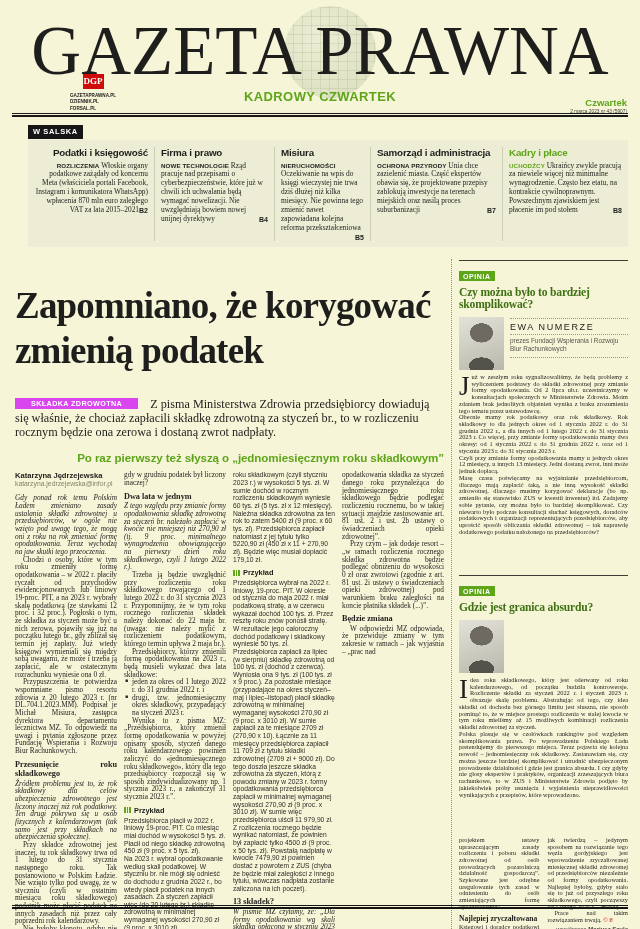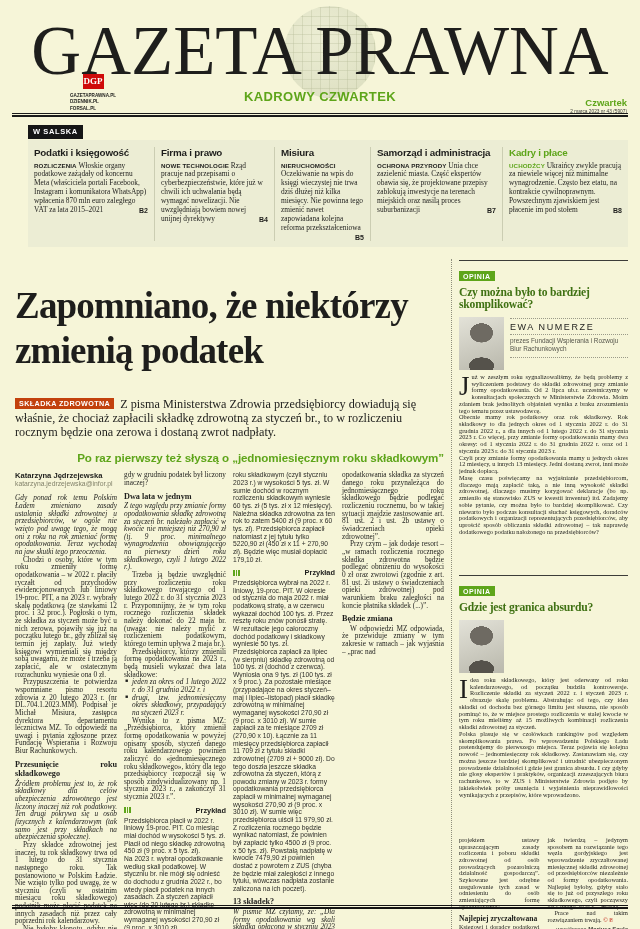--- a/index.html
+++ b/index.html
@@ -50,56 +50,56 @@
 
   
   .wnumerze { margin:3px 12px 0 28px; }
   .wn-label {
     display:inline-block; background:#161616; color:#fff;
     font:bold 7.5px "Liberation Sans", sans-serif; letter-spacing:.6px; padding:2.5px 5px;
   }
   .wn-box { display:flex; background:#ecedd4; padding:7px 0 6px; margin-top:1px; }
   .wn-item { padding:0 6px; border-left:1px solid #cbcdb2; }
   .wn-item:first-child { border-left:0; }
-  .wn-i0 { flex:0 0 21%; } .wn-i1 { flex:0 0 20%; } .wn-i2 { flex:0 0 16%; }
+  .wn-i0 { flex:0 0 21%;text-align:right; } .wn-i1 { flex:0 0 20%; } .wn-i2 { flex:0 0 16%; }
   .wn-i3 { flex:0 0 22%; } .wn-i4 { flex:0 0 21%; }
   .wn-title { font:bold 9.8px "Liberation Sans", sans-serif; letter-spacing:-.2px; margin-bottom:4px; }
   .wn-title.accent { color:#5ea51a; }
   .wn-body { font-size:7.4px; line-height:1.2; }
   .wn-kicker { font:bold 6.2px "Liberation Sans", sans-serif; letter-spacing:.1px; }
   .wn-kicker.accent { color:#5ea51a; }
   .wn-page { float:right; font:bold 7px "Liberation Sans", sans-serif; margin-top:1px; }
 
   
   .main { display:flex; margin:12px 12px 0 15px; height:672px; overflow:hidden; }
   .left { width:429px; flex:none; }
   .sidebar { flex:1; margin-left:7px; border-left:1px dotted #8e8e7c; padding-left:7px; overflow:hidden; }
 
   .headline { font-weight:bold; font-size:37px; line-height:1.22; letter-spacing:-.8px; white-space:nowrap; }
   .standfirst { margin-top:8px; font-size:12.2px; line-height:1.12; }
   .kicker-chip {
-    display:inline-block; background:#c2410c; color:#fff;
-    font:bold 7.2px "Liberation Sans", sans-serif; padding:1px 4px;
-    letter-spacing:.4px; vertical-align:2px; margin-right:3px;
+    display:inline-block; background:#d946ef; color:#fff;
+    font:bold 7.2px "Liberation Sans", sans-serif; padding:1px 16px;
+    letter-spacing:.4px; vertical-align:2px; margin-right:9px;
   }
   .standfirst-accent { color:#5ea51a; font:bold 11.6px "Liberation Sans", sans-serif; letter-spacing:-.1px; margin-top:3px;text-align:right; }
 
   .article-body {
     margin-top:7px; height:498px;
     column-count:4; column-gap:7px; column-fill:auto; overflow:hidden;
     font-size:7.3px; line-height:1.05; text-align:justify;
   }
   .article-body p { margin:0; text-indent:8px; }
   .article-body p.flush { text-indent:0;font-style:italic; }
   .byline { font:bold 7.6px "Liberation Sans", sans-serif; }
   .byline-email { font:6.8px "Liberation Sans", sans-serif; color:#83836b; margin-bottom:7px; }
   h3.sub { font:bold 8.2px "Liberation Serif", serif; margin:5px 0 1px; line-height:1.15; }
-  .bullet { position:relative; padding-left:8px; text-indent:0 !important;font-style:italic; }
+  .bullet { position:relative; padding-left:8px; text-indent:0 !important; }
   .bullet::before { content:"■"; position:absolute; left:1px; top:0; font-size:5px; }
-  .ex-h { display:flex; align-items:center; gap:15px; font:bold 7.4px "Liberation Sans", sans-serif; margin:5px 0 2px;justify-content:space-between; }
+  .ex-h { display:flex; align-items:center; gap:3px; font:bold 7.4px "Liberation Sans", sans-serif; margin:5px 0 2px; }
   .grid-icon { width:7px; height:6px; flex:none;
     background:repeating-linear-gradient(90deg,#5ea51a 0 1.6px, transparent 1.6px 2.7px); }
   .ex { font-family:"Liberation Sans", sans-serif; font-size:6.7px; line-height:1.14;
         text-align:left; text-indent:0 !important; margin-bottom:1px; color:#2c2c28; }
 
   
   .op-rule { border-top:1px solid #3c3c38; margin:1px 0 4px; }
   .op-label {
     display:inline-block; background:#5ea51a; color:#fff;
     font:bold 7px "Liberation Sans", sans-serif; padding:1.5px 4px; letter-spacing:.6px;
@@ -211,21 +211,21 @@
       </div>
     </div>
 
   </div>
 </section>
 
 <main class="main">
 
   <article class="left">
     <h1 class="headline">
-      <div>Zapomniano, że niektórzy</div>
+      <div>Zapomniano, że korygować</div>
       <div>zmienią podatek</div>
     </h1>
     <p class="standfirst">
       <span class="kicker-chip">SKŁADKA ZDROWOTNA</span>
       <span>Z pisma Ministerstwa Zdrowia przedsiębiorcy dowiadują się właśnie, że chociaż zapłacili składkę zdrowotną za styczeń br., to w rozliczeniu rocznym będzie ona zerowa i dostaną zwrot nadpłaty.</span>
     </p>
     <div class="standfirst-accent">Po raz pierwszy też słyszą o „jednomiesięcznym roku składkowym”</div>
 
     <div class="article-body">
       <div class="byline">Katarzyna Jędrzejewska</div>

